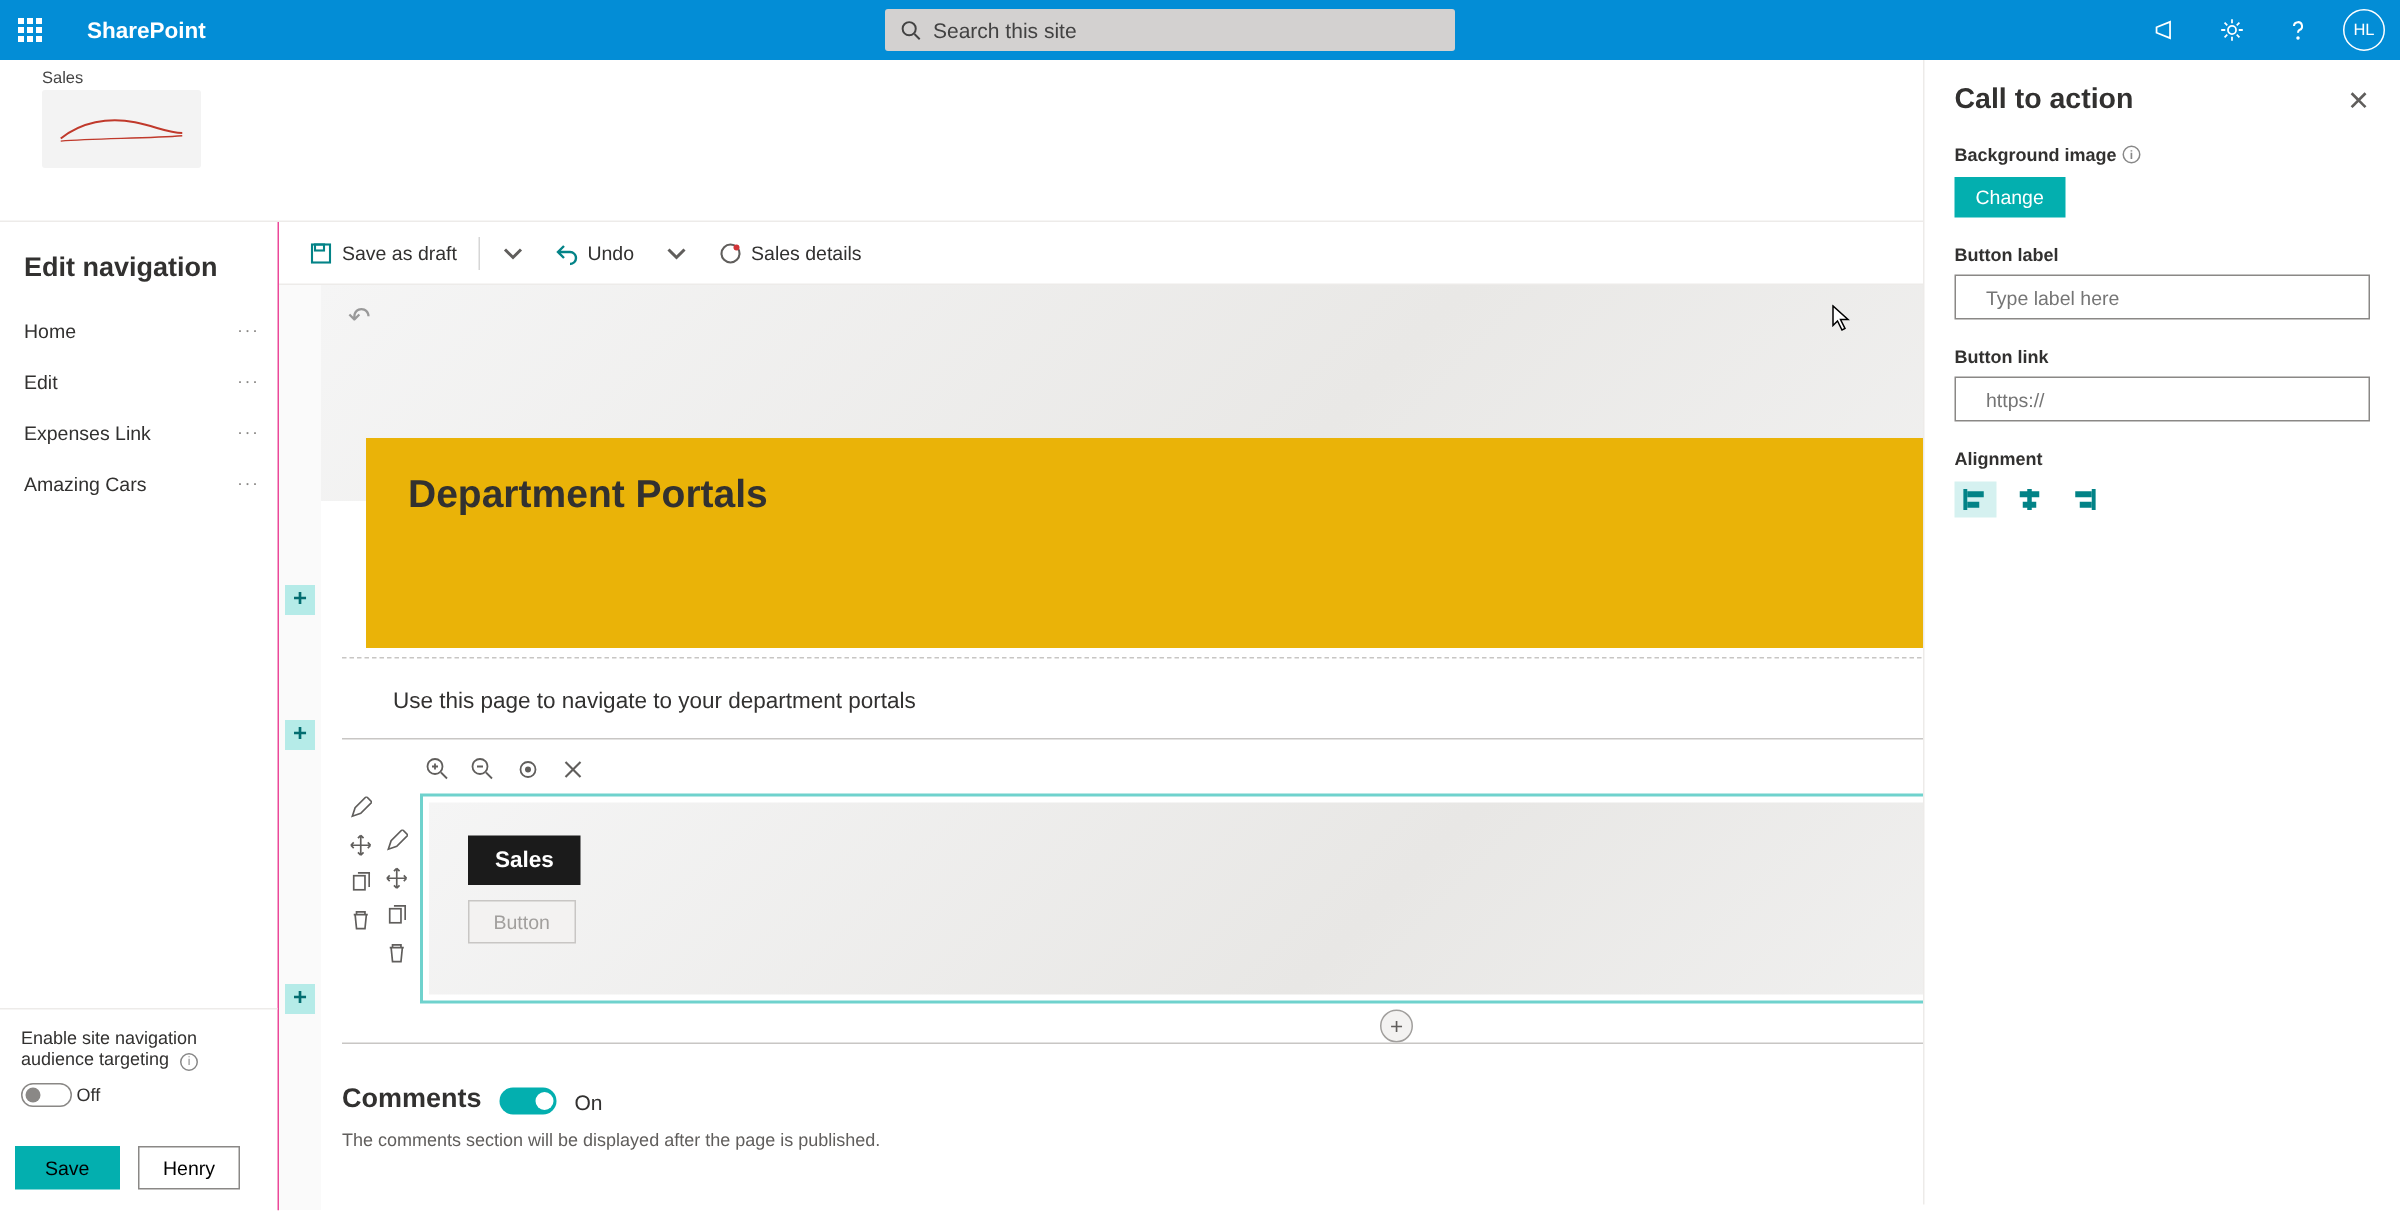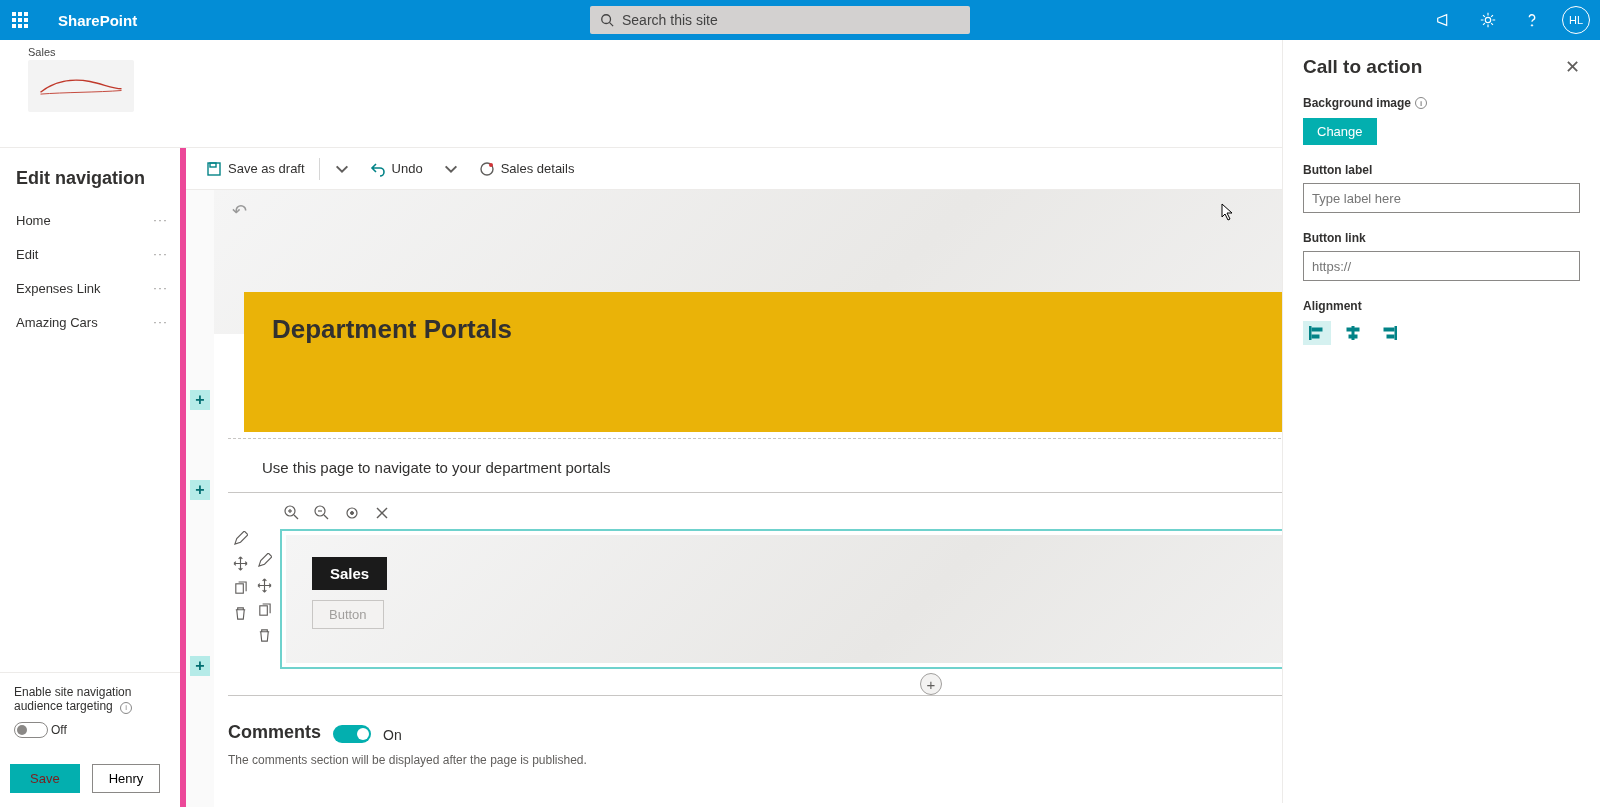--- a/index.html
+++ b/index.html
@@ -27,33 +27,33 @@
   .site-logo svg { width: 90px; height: 30px; }
   .site-header .rightmeta { margin-left: auto; display: flex; align-items: center; gap: 20px; font-size: 13px; color: #5b5b5b; }
   .site-header .rightmeta .follow { color: #038387; display: flex; align-items: center; gap: 4px; }
   .follow svg { width: 14px; height: 14px; fill: #038387; }
   .rightmeta .members svg { width: 14px; height: 14px; stroke: #5b5b5b; fill:none; margin-right:4px; vertical-align:-2px;}
   
   
   .workspace { display: flex; height: calc(807px - 148px); }
   
   
-  .leftnav { width: 186px; border-right: 6px solid #ec4899; display: flex; flex-direction: column; }
+  .leftnav { width: 186px; border-right: 1px solid #ec4899; display: flex; flex-direction: column; }
   .leftnav h2 { font-size: 18px; font-weight: 600; padding: 20px 0 14px 16px; }
   .leftnav ul { list-style: none; flex: 1; }
   .leftnav li { display: flex; align-items: center; height: 34px; padding-left: 16px; color: #323130; font-size: 13px; position: relative; }
   .leftnav li.sub { }
   .leftnav li .dots { position: absolute; right: 12px; color: #8a8886; letter-spacing: 1px; font-size: 12px; cursor:pointer;}
   .leftnav .bottom-block { border-top: 1px solid #edebe9; padding: 12px 14px; font-size: 12px; color: #323130; }
   .leftnav .bottom-block .info-icon { display:inline-block; width:12px;height:12px;border:1px solid #888;border-radius:50%;font-size:8px;text-align:center;line-height:10px;color:#888;margin-left:4px;}
   .toggle-off { margin-top:8px; display:flex; align-items:center; gap:3px; font-size:12px;}
   .toggle-off .track { width:34px;height:16px;border:1px solid #8a8886;border-radius:10px;display:flex;align-items:center;padding:0 2px;}
   .toggle-off .thumb { width:10px;height:10px;border-radius:50%;background:#8a8886;}
   .leftnav .savecancel { display:flex; gap:12px; padding:14px 10px; }
-  .btn-save { background:#03afaf; color:#7f1d1d; border:none; padding:6px 20px; font-size:13px; cursor:pointer;}
+  .btn-save { background:#03afaf; color:#000000; border:none; padding:6px 20px; font-size:13px; cursor:pointer;}
   .btn-cancel { background:#fff; border:1px solid #8a8886; padding:6px 16px; font-size:13px; cursor:pointer;}
   
   
   .center { flex: 1; display:flex; flex-direction:column; }
   .cmdbar { height: 42px; border-bottom: 1px solid #edebe9; display:flex; align-items:center; padding:0 12px; gap:4px; font-size:13px; }
   .cmdbar .item { display:flex; align-items:center; gap:6px; padding:0 8px; height:100%; cursor:pointer; }
   .cmdbar svg { width:16px; height:16px; }
   .cmdbar .sep { width:1px;height:22px;background:#d6d6d6;margin:0 2px;}
   .cmdbar .right { margin-left:auto; display:flex; align-items:center; gap:10px;}
   .cmdbar .saving { color:#605e5c; display:flex;align-items:center;gap:6px;}
@@ -100,21 +100,21 @@
   .comments-note { padding:4px 14px 0 14px; font-size:12px; color:#605e5c;}
   
   
   .rightpanel { width: 318px; border-left:1px solid #edebe9; padding: 16px 20px; position:absolute; right:0; top:40px; bottom:4px; background:#fff;}
   .rightpanel .hdr { display:flex; align-items:center; justify-content:space-between;}
   .rightpanel h2 { font-size:19px; font-weight:600;}
   .rightpanel .close { font-size:18px; color:#605e5c; cursor:pointer;}
   .rightpanel .field-label { font-size:12px; font-weight:600; color:#323130; margin-top:18px; display:flex;align-items:center;gap:4px;}
   .rightpanel .info-icon { width:12px;height:12px;border:1px solid #888;border-radius:50%;font-size:8px;display:flex;align-items:center;justify-content:center;color:#888;}
   .rightpanel .btn-change { margin-top:8px;background:#03afaf;color:#fff;border:none;padding:6px 14px;font-size:13px;cursor:pointer;}
-  .rightpanel input[type=text] { width:100%; height:30px; border:1px solid #8a8886; padding:0 8px; font-size:13px; margin-top:6px;}
+  .rightpanel input[type=text] { width:100%; height:30px; border:1px solid #8a8886; padding:0 20px; font-size:13px; margin-top:6px;}
   .rightpanel .align-row { display:flex; gap:8px; margin-top:8px;}
   .rightpanel .align-btn { width:28px;height:24px;display:flex;align-items:center;justify-content:center;cursor:pointer;}
   .rightpanel .align-btn.selected { background:#d5f1f0;}
   .rightpanel .align-btn svg { width:16px;height:14px;stroke:#038387;fill:#038387;}
 
   .cursor { position:absolute; left:1221px; top:203px; pointer-events:none;}
   .cursor svg { width:14px;height:18px; }
 </style>
 </head>
 <body>

